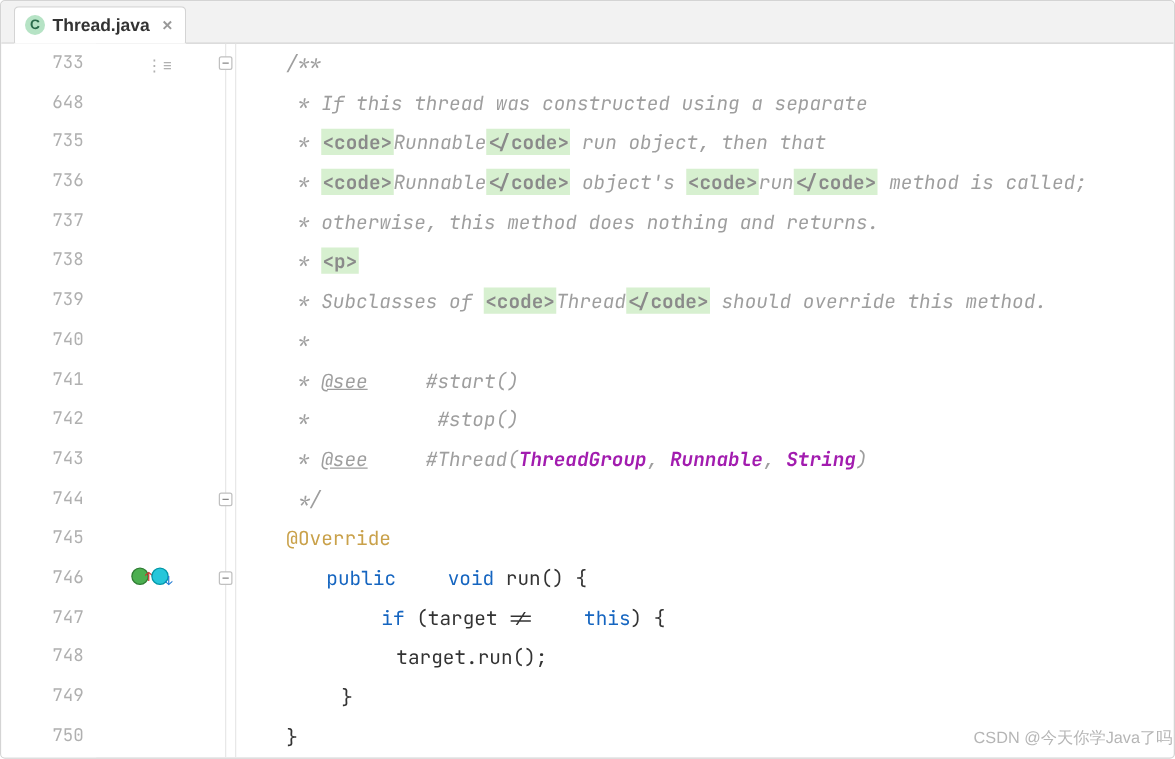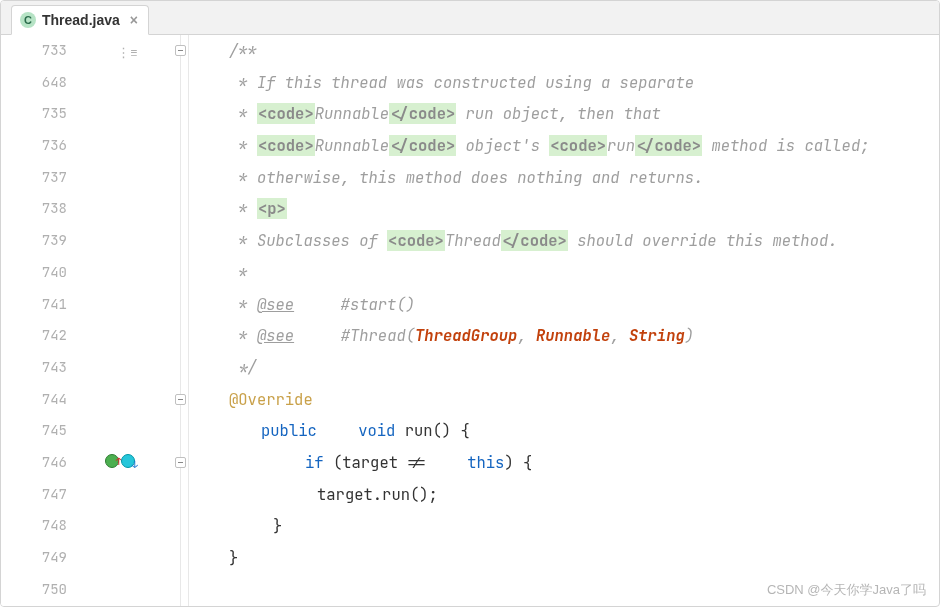--- a/index.html
+++ b/index.html
@@ -122,27 +122,27 @@
   .arr-down { color: #1976d2; top: 3px; }
   .code {
     flex: 1;
     padding-left: 12px;
     font-size: 15.5px;
   }
   .code .ln { height: 31.7px; line-height: 31.7px; white-space: pre; }
   .cmt { color: #9e9e9e; font-style: italic; }
   .tag-hl { background: #d7f0d0; color: #8a8a8a; padding: 0 1px; font-weight: bold; }
   .tag-link { color: #9e9e9e; text-decoration: underline; font-style: italic; }
-  .doc-em { color: #c2410c; font-weight: 700; font-style: italic; }
+  .doc-em { color: #a21caf; font-weight: 700; font-style: italic; }
   .anno { color: #c9a14a; }
   .kw { color: #1565c0; margin-left: 32px; }
   .id { color: #333; }
   .watermark {
     position: absolute;
-    right: 14px; bottom: 8px;
+    right: 2px; bottom: 8px;
     color: rgba(120,120,120,0.55);
     font-family: sans-serif;
     font-size: 13px;
   }
   .indent { display: inline-block; width: 44px; }
   .indent2 { display: inline-block; width: 88px; }
 </style>
 </head>
 <body>
 
@@ -235,20 +235,21 @@
   <div class="code">
     <div class="ln"><span class="cmt">/**</span></div>
     <div class="ln"><span class="cmt"> * </span><span class="cmt">If this thread was constructed using a separate</span></div>
     <div class="ln"><span class="cmt"> * </span><span class="tag-hl">&lt;code&gt;</span><span class="cmt">Runnable</span><span class="tag-hl">&lt;/code&gt;</span><span class="cmt"> run object, then that</span></div>
     <div class="ln"><span class="cmt"> * </span><span class="tag-hl">&lt;code&gt;</span><span class="cmt">Runnable</span><span class="tag-hl">&lt;/code&gt;</span><span class="cmt"> object's </span><span class="tag-hl">&lt;code&gt;</span><span class="cmt">run</span><span class="tag-hl">&lt;/code&gt;</span><span class="cmt"> method is called;</span></div>
     <div class="ln"><span class="cmt"> * </span><span class="cmt">otherwise, this method does nothing and returns.</span></div>
     <div class="ln"><span class="cmt"> * </span><span class="tag-hl">&lt;p&gt;</span></div>
     <div class="ln"><span class="cmt"> * </span><span class="cmt">Subclasses of </span><span class="tag-hl">&lt;code&gt;</span><span class="cmt">Thread</span><span class="tag-hl">&lt;/code&gt;</span><span class="cmt"> should override this method.</span></div>
     <div class="ln"><span class="cmt"> *</span></div>
     <div class="ln"><span class="cmt"> * </span><span class="tag-link">@see</span><span class="cmt">     #start()</span></div>
+    <div class="ln"><span class="cmt"> *           </span><span class="cmt">#stop()</span></div>
     <div class="ln"><span class="cmt"> * </span><span class="tag-link">@see</span><span class="cmt">     </span><span class="cmt">#Thread(</span><span class="doc-em">ThreadGroup</span><span class="cmt">, </span><span class="doc-em">Runnable</span><span class="cmt">, </span><span class="doc-em">String</span><span class="cmt">)</span></div>
     <div class="ln"><span class="cmt"> */</span></div>
     <div class="ln"><span class="anno">@Override</span></div>
     <div class="ln"><span class="kw">public</span> <span class="kw">void</span> <span class="id">run</span><span class="id">() {</span></div>
     <div class="ln"><span class="indent"></span><span class="kw">if</span><span class="id"> (target != </span><span class="kw">this</span><span class="id">) {</span></div>
     <div class="ln"><span class="indent2"></span><span class="id">target</span><span class="id">.run();</span></div>
     <div class="ln"><span class="indent"></span><span class="id">}</span></div>
     <div class="ln"><span class="id">}</span></div>
   </div>
 </div>

